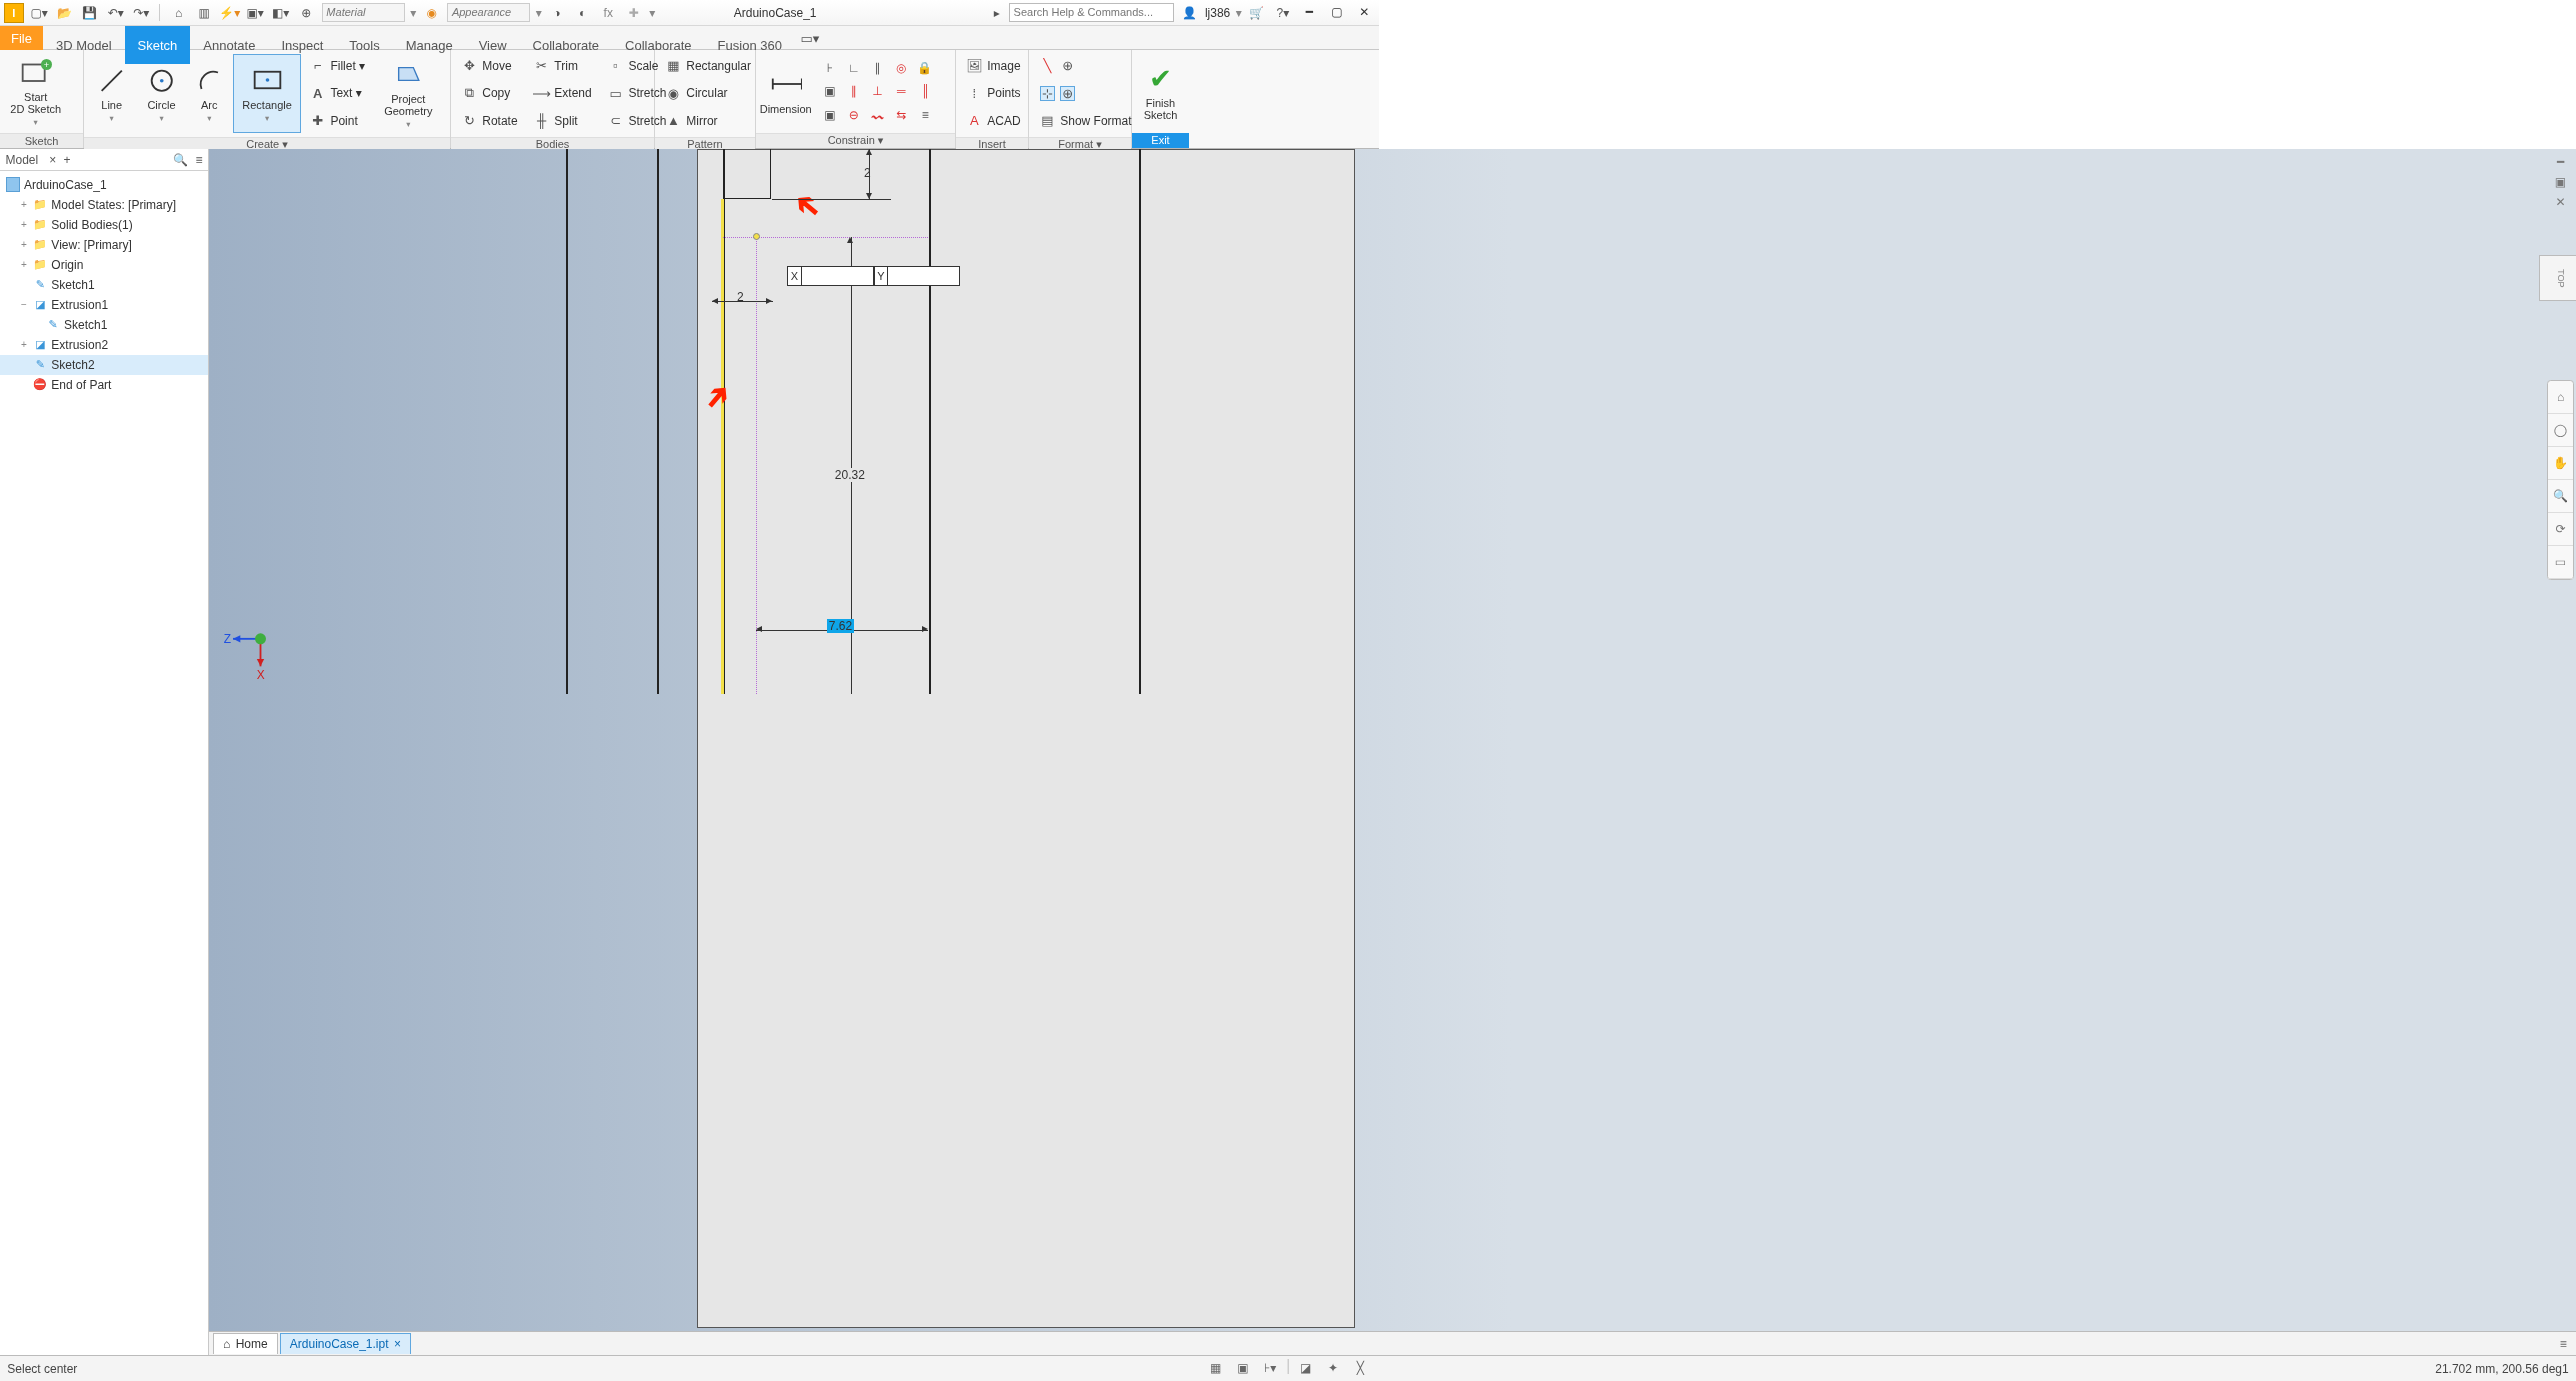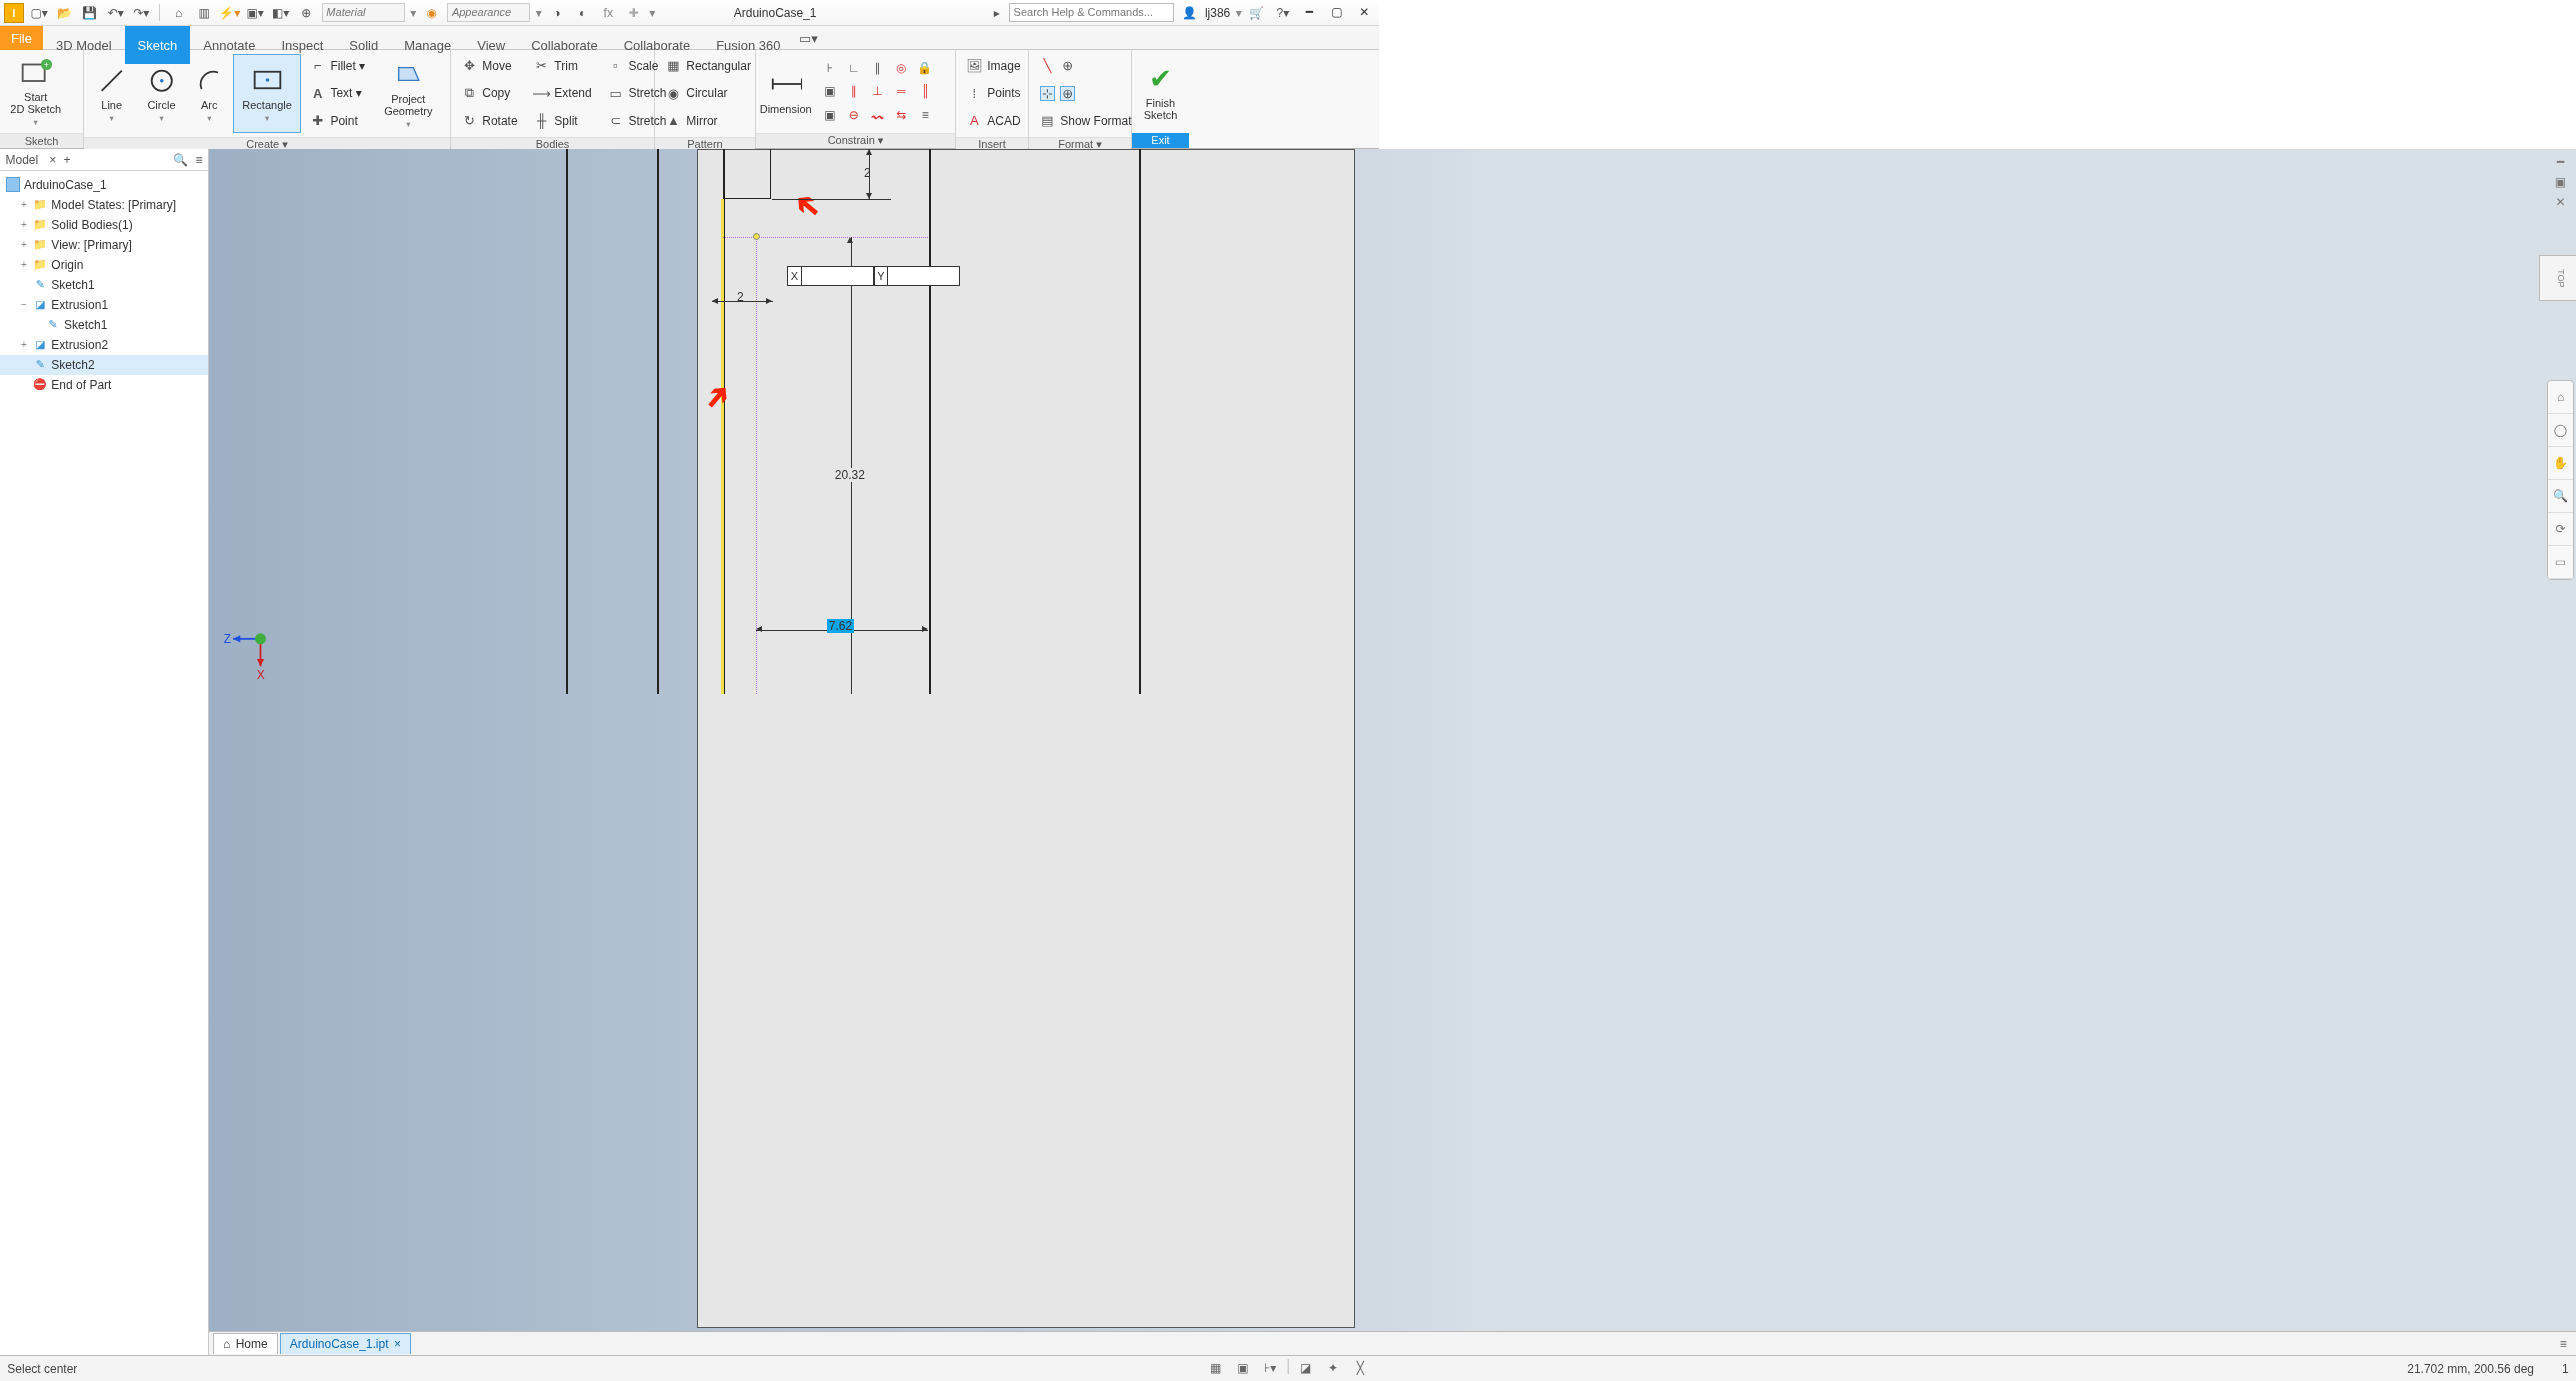--- a/index.html
+++ b/index.html
@@ -79,21 +79,21 @@
 .rightnav { position:absolute; right:0; top:0; bottom:0; width:31px; display:flex; flex-direction:column; align-items:center; gap:5.5px; padding-top:5.5px; }
 .rightnav .mini { width:18.3px; height:14.7px; color:#777; display:flex;align-items:center;justify-content:center; cursor:pointer; }
 .viewcube { width:44px; height:46px; margin-top:40px; border:0.9px solid #bbb; background:#f4f4f4; display:flex; align-items:center; justify-content:center; font-size:9.2px; color:#888; writing-mode:vertical-rl; cursor:pointer; }
 .navstack { margin-top:73px; width:27.5px; border:0.9px solid #bbb; border-radius:3.7px; background:#f8f8f8; display:flex; flex-direction:column; }
 .navstack .nb { height:33px; display:flex; align-items:center; justify-content:center; border-bottom:0.9px solid #ddd; cursor:pointer; color:#777; }
 
 
 .status { position:absolute; left:0; right:0; bottom:0; height:26px; background:#f4f4f4; border-top:0.9px solid #bbb; display:flex; align-items:center; font-size:12px; color:#444; padding:0 7.3px; }
 .status .mid { position:absolute; left:50%; transform:translateX(-50%); display:flex; gap:7.3px; }
 .status .mid .sb { width:20px; height:18.3px; display:flex;align-items:center;justify-content:center; color:#666; cursor:pointer; }
-.status .right { margin-left:auto; display:flex; align-items:center; gap:28px; }
+.status .right { margin-left:auto; display:flex; align-items:center; gap:0; }
 </style>
 </head>
 <body>
 
 <div class="titlebar">
   <div class="app-icon">I</div>
   <div class="qat-btn">▢▾</div>
   <div class="qat-btn">📂</div>
   <div class="qat-btn">💾</div>
   <div class="qat-btn">↶▾</div>
@@ -130,21 +130,21 @@
     <div class="win-btn">✕</div>
   </div>
 </div>
 
 <div class="tabsrow">
   <div class="file-tab">File</div>
   <div class="tab">3D Model</div>
   <div class="tab active">Sketch</div>
   <div class="tab">Annotate</div>
   <div class="tab">Inspect</div>
-  <div class="tab">Solid</div>
+  <div class="tab">Tools</div>
   <div class="tab">Manage</div>
   <div class="tab">View</div>
   <div class="tab">Collaborate</div>
   <div class="tab">Collaborate</div>
   <div class="tab">Fusion 360</div>
   <div class="tab" style="padding:3.7px 5.5px">▭▾</div>
 </div>
 
 <div class="ribbon">
 

